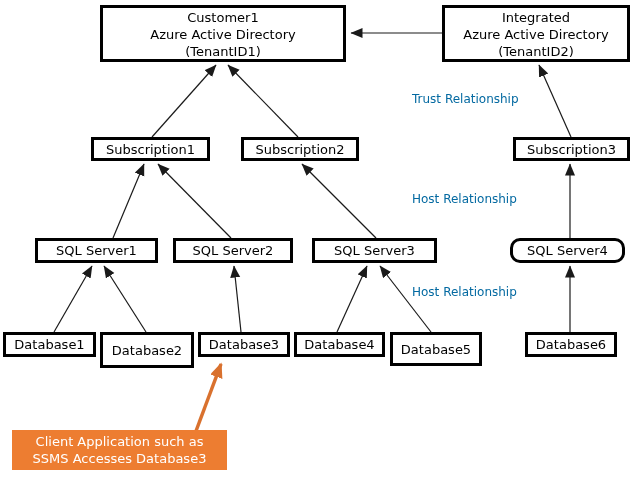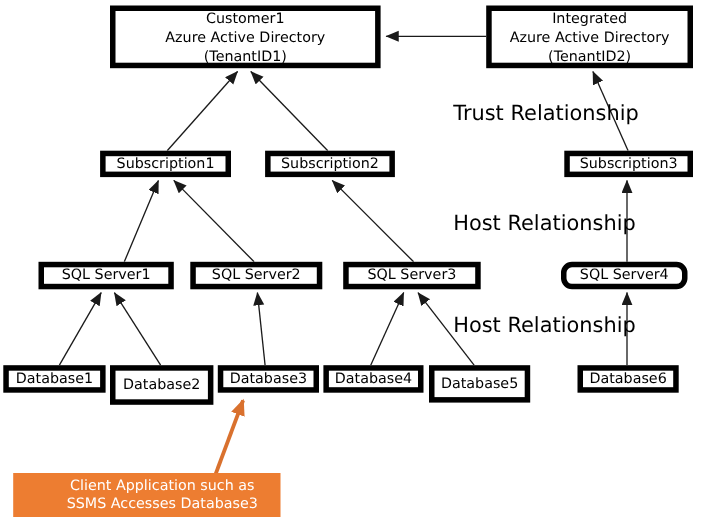--- a/index.html
+++ b/index.html
@@ -2,33 +2,33 @@
 <html><head>
 <meta charset="utf-8">
 <style>
   html,body { margin:0; padding:0; background:#ffffff; }
   #stage {
     position:relative; width:638px; height:478px; background:#ffffff;
     font-family:"DejaVu Sans","Liberation Sans",sans-serif;
     color:#000; overflow:hidden;
   }
   .node {
-    position:absolute; background:#ffffff; border:5px solid #000000;
+    position:absolute; background:#ffffff; border:3px solid #000000;
     box-sizing:border-box; display:flex; align-items:center; justify-content:center;
     font-size:13px; text-align:center; z-index:2;
   }
   .tenant-box { flex-direction:column; line-height:17px; padding-top:1px; }
   .rel-label {
-    position:absolute; color:#000000; font-size:19px; z-index:1; white-space:nowrap;
+    position:absolute; color:#0369a1; font-size:12px; z-index:1; white-space:nowrap;
   }
   .callout {
     position:absolute; left:12px; top:430px; width:215px; height:40px;
     background:#ED7D31; color:#ffffff; display:flex; flex-direction:column;
     align-items:center; justify-content:center; font-size:13px; line-height:17px;
-    z-index:2; padding-left:28px;
+    z-index:2; 
   }
   svg.connectors { position:absolute; left:0; top:0; z-index:1; }
   svg .c { stroke:#1a1a1a; stroke-width:1.2; fill:none; }
   svg .co { stroke:#D9712E; stroke-width:3.5; fill:none; }
 </style>
 </head>
 <body>
 
 <div id="stage">
 

